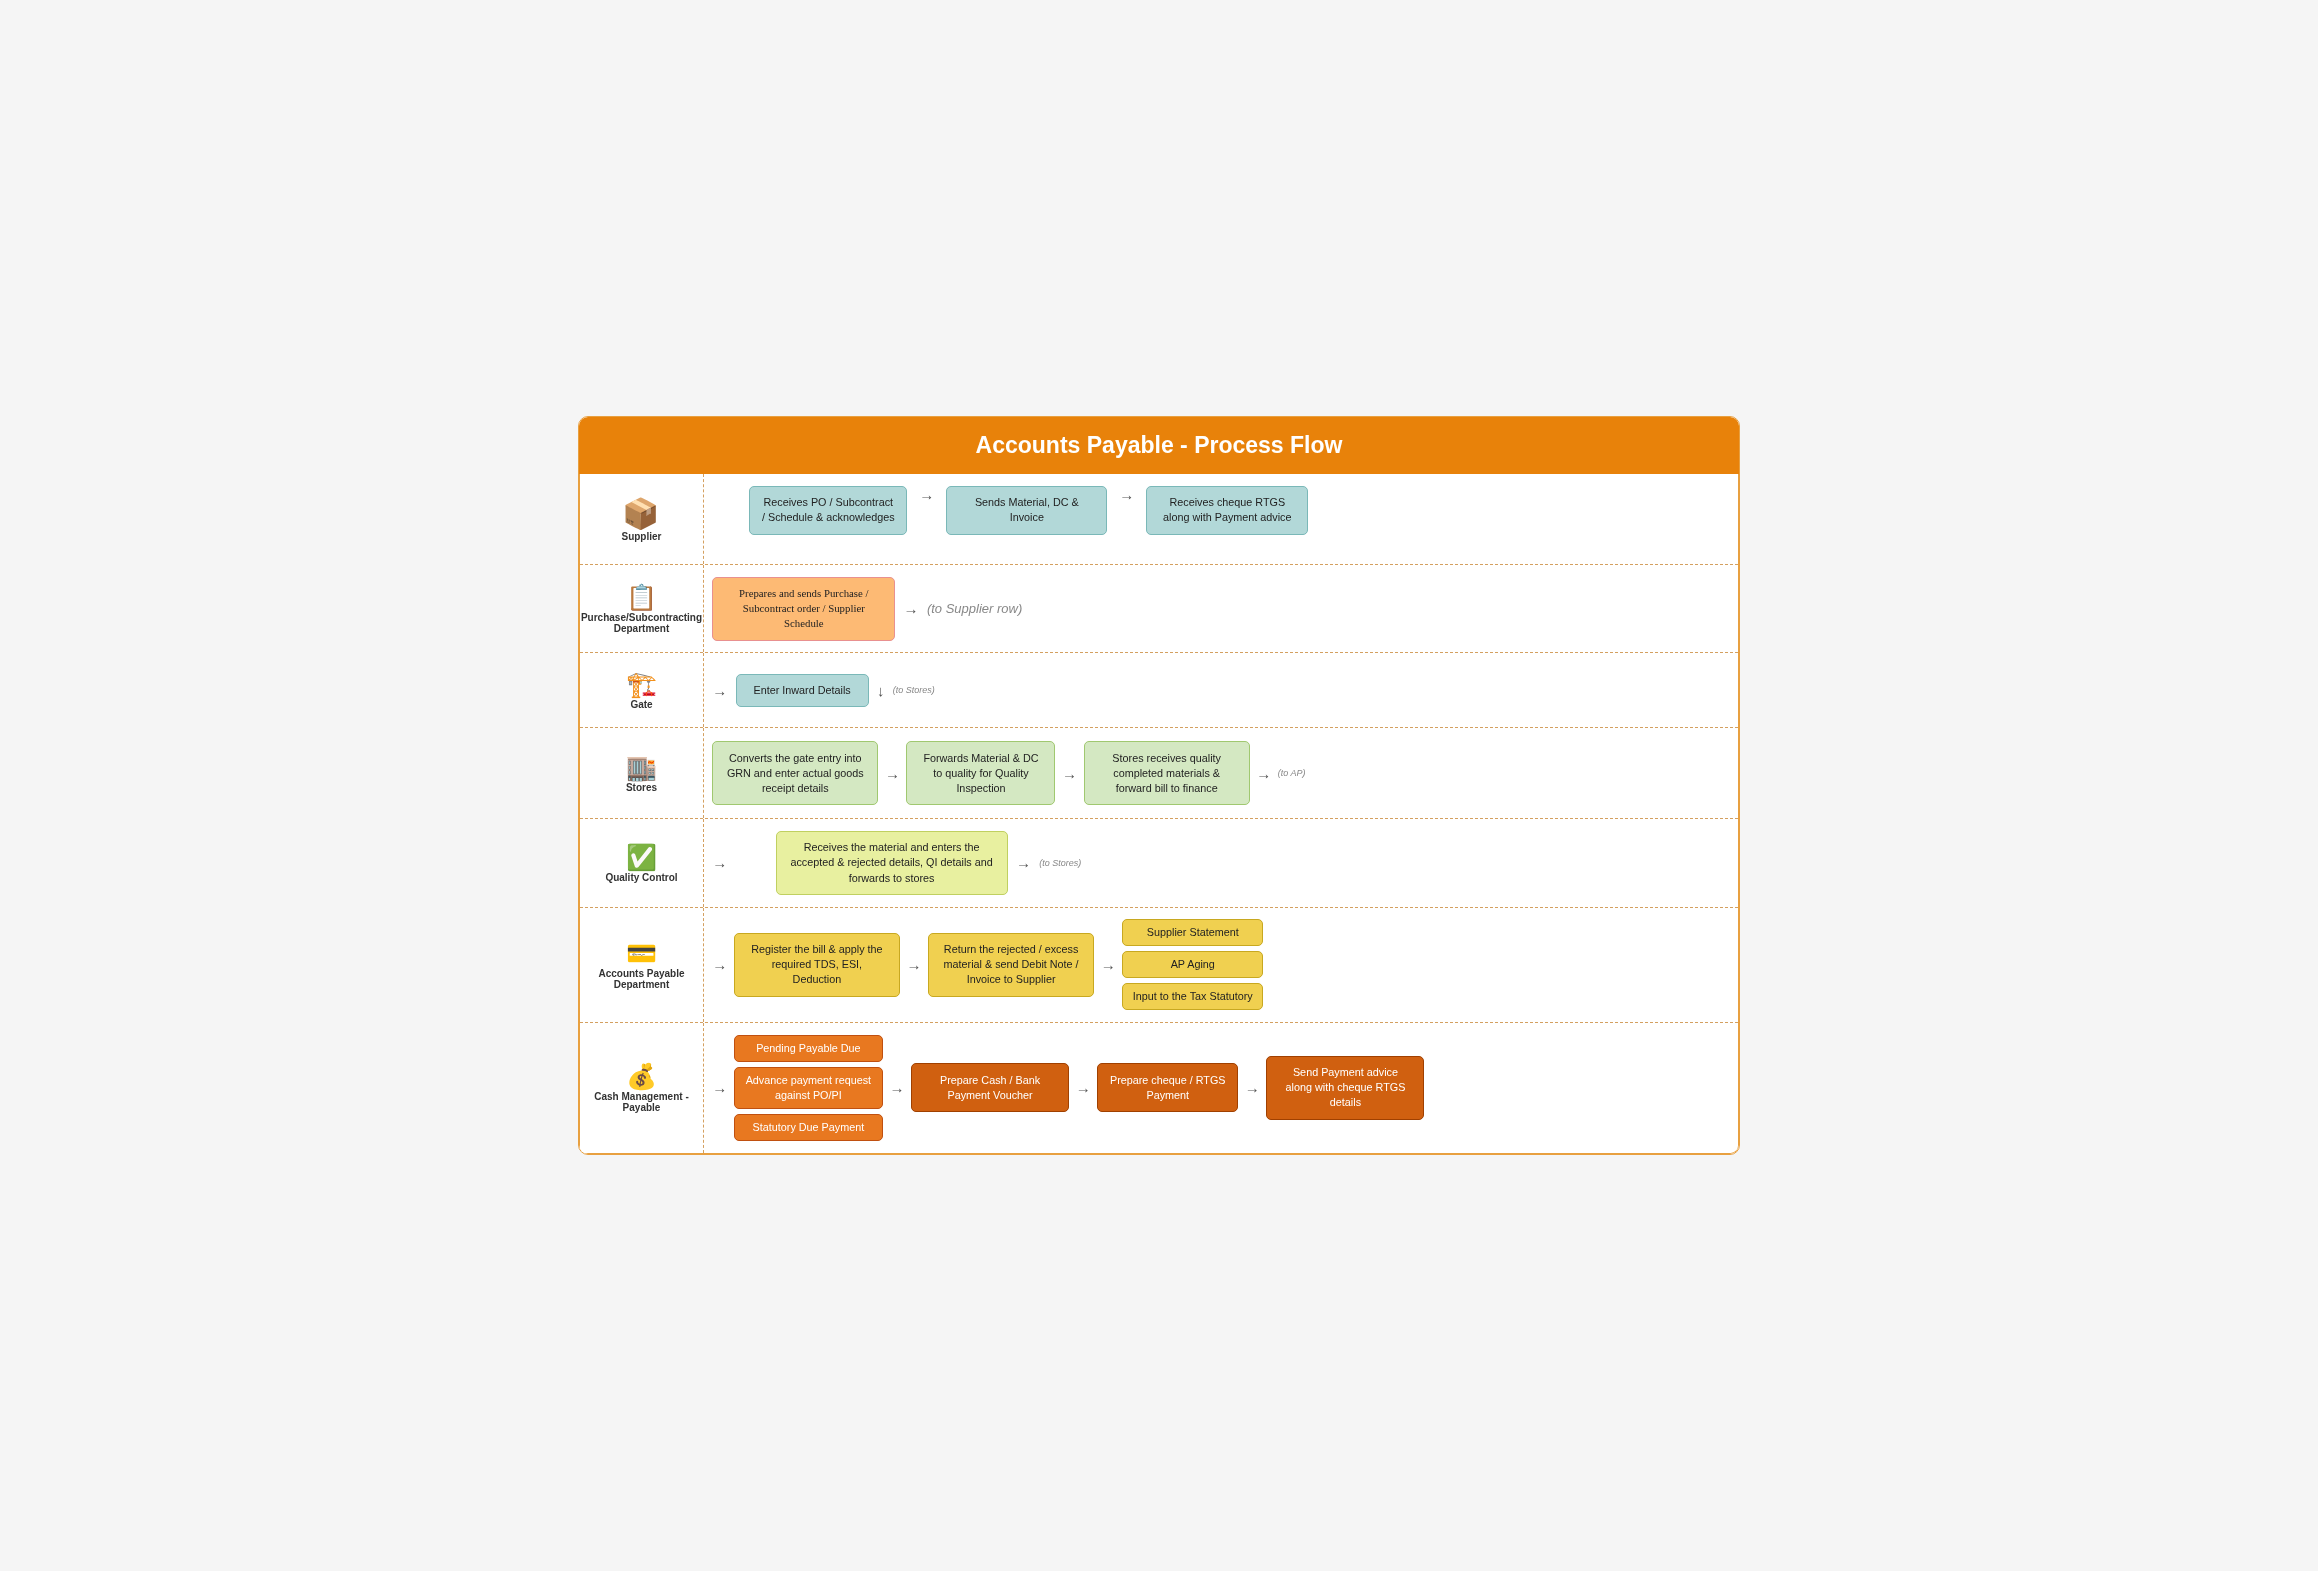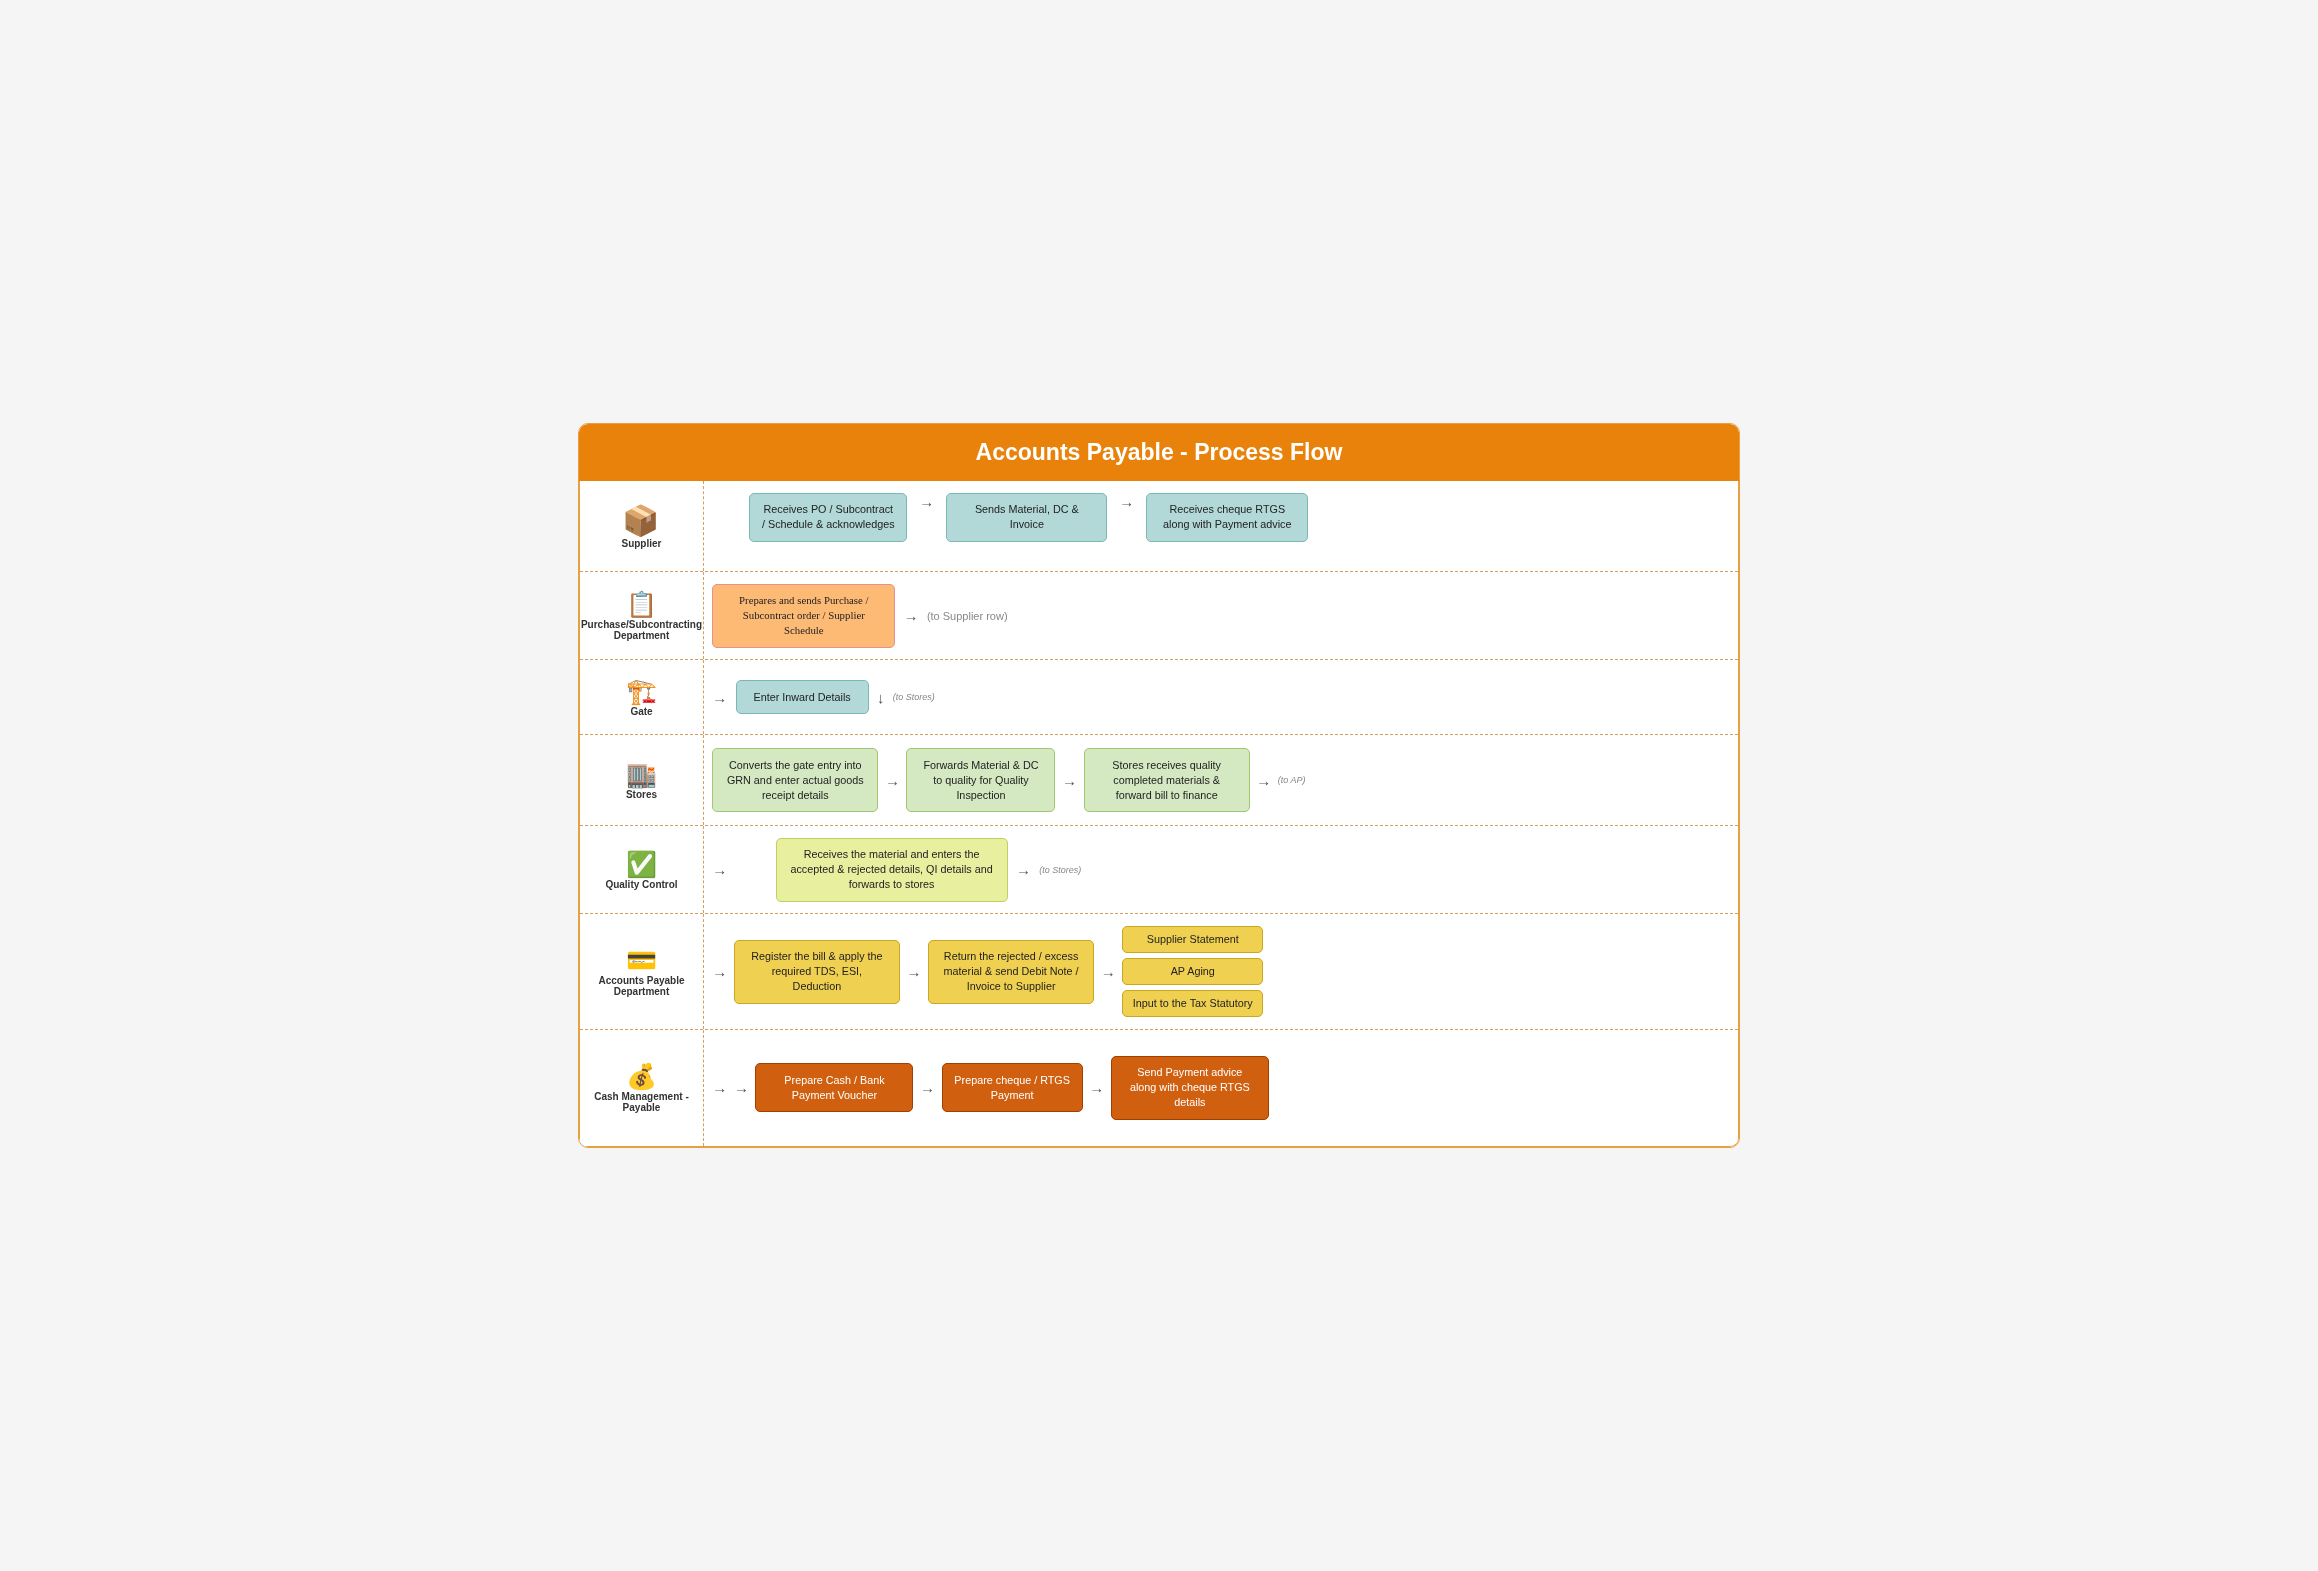--- a/index.html
+++ b/index.html
@@ -105,21 +105,21 @@
     </div>
 
     <div class="row" style="min-height:83px;">
       <div class="label-col">
         <div style="font-size:25px;">📋</div>
         <div class="label-text">Purchase/Subcontracting Department</div>
       </div>
       <div class="content-col" style="align-items:center;">
         <div class="box box-pink" style="width:183px;">Prepares and sends Purchase / Subcontract order / Supplier Schedule</div>
         <div class="arrow">→</div>
-        <div style="font-size:11px; color:#888; ">(to Supplier row)</div>
+        <div style="font-size:13px; color:#888; font-style:italic;">(to Supplier row)</div>
       </div>
     </div>
 
     <div class="row" style="min-height:75px;">
       <div class="label-col">
         <div style="font-size:25px;">🏗️</div>
         <div class="label-text">Gate</div>
       </div>
       <div class="content-col" style="align-items:center;">
         <div class="arrow">→</div>
@@ -177,20 +177,25 @@
       </div>
     </div>
 
     <div class="row" style="min-height:116px; border-bottom:none;">
       <div class="label-col">
         <div style="font-size:25px;">💰</div>
         <div class="label-text">Cash Management - Payable</div>
       </div>
       <div class="content-col" style="align-items:center; gap:6.6px;">
         <div class="arrow">→</div>
+        <div class="vertical-stack" style="gap:5px;">
+          <div class="box box-orange" style="width: 149px; padding: 5px 8.3px; background: rgb(232, 120, 32); border: 1.2px solid rgb(192, 80, 16); color: rgb(255, 255, 255);">Pending Payable Due</div>
+          <div class="box box-orange" style="width: 149px; padding: 5px 8.3px; background: rgb(232, 120, 32); border: 1.2px solid rgb(192, 80, 16); color: rgb(255, 255, 255);">Advance payment request against PO/PI</div>
+          <div class="box box-orange" style="width: 149px; padding: 5px 8.3px; background: rgb(232, 120, 32); border: 1.2px solid rgb(192, 80, 16); color: rgb(255, 255, 255);">Statutory Due Payment</div>
+        </div>
         <div class="arrow">→</div>
         <div class="box box-orange-dark" style="width: 158px; background: rgb(208, 96, 16); border: 1.2px solid rgb(160, 64, 0); color: rgb(255, 255, 255);">Prepare Cash / Bank Payment Voucher</div>
         <div class="arrow">→</div>
         <div class="box box-orange-dark" style="width: 141px; background: rgb(208, 96, 16); border: 1.2px solid rgb(160, 64, 0); color: rgb(255, 255, 255);">Prepare cheque / RTGS Payment</div>
         <div class="arrow">→</div>
         <div class="box box-orange-dark" style="width: 158px; background: rgb(208, 96, 16); border: 1.2px solid rgb(160, 64, 0); color: rgb(255, 255, 255);">Send Payment advice along with cheque RTGS details</div>
       </div>
     </div>
 
   </div>

